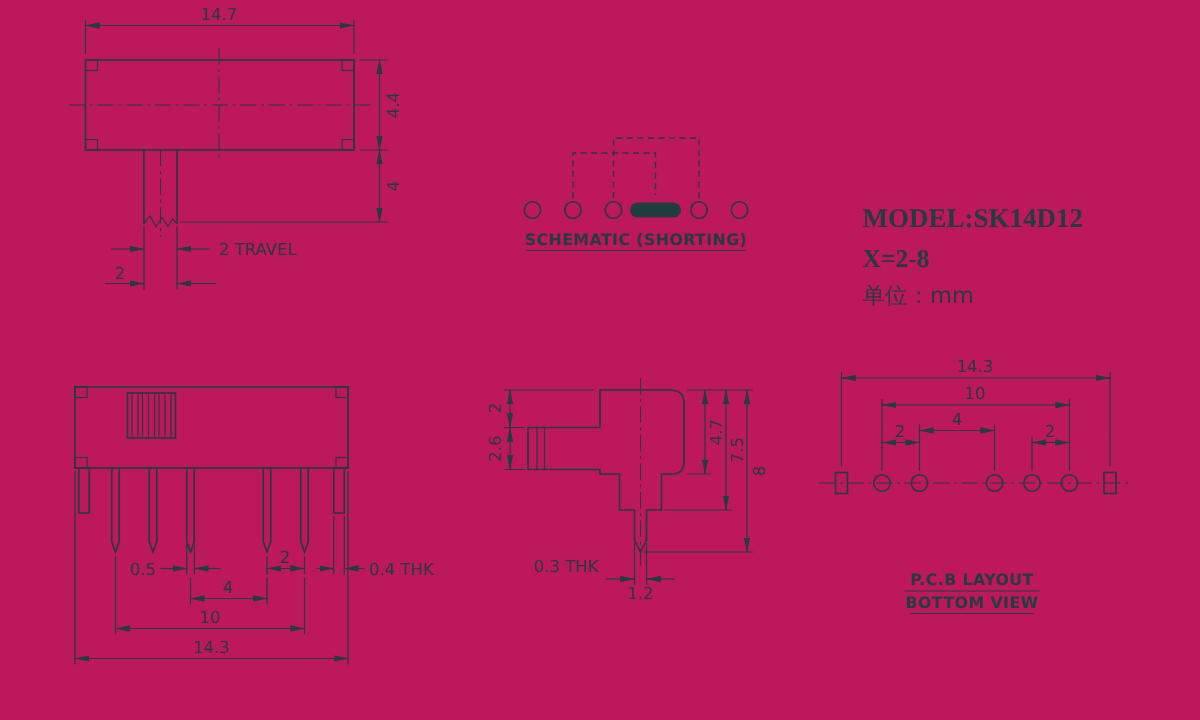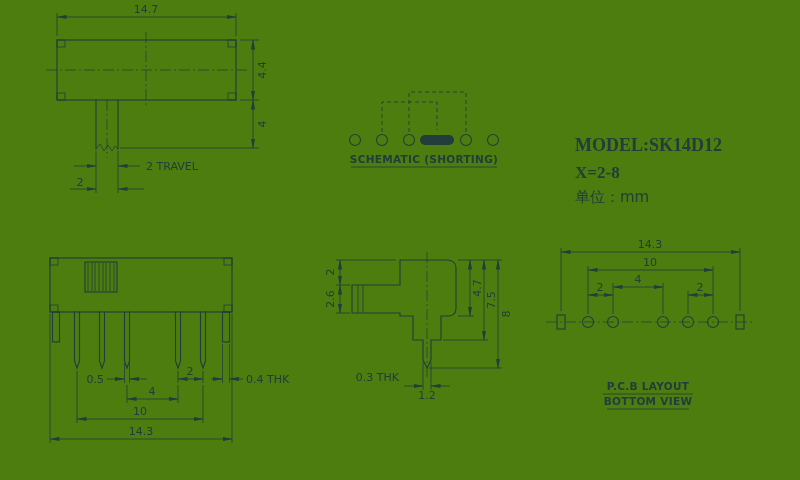--- a/index.html
+++ b/index.html
@@ -1,17 +1,17 @@
 <!DOCTYPE html>
 <html><head>
 <meta charset="utf-8">
 <style>
   html,body{margin:0;padding:0;}
   body{background:#e8e8e8;font-family:"DejaVu Sans",sans-serif;}
-  .sheet{position:relative;width:800px;height:480px;background:#4d7c0f;overflow:hidden;}
+  .sheet{position:relative;width:800px;height:480px;background:#be185d;overflow:hidden;}
   svg{position:absolute;left:0;top:0;}
   .ln{stroke:#223d3b;stroke-width:1.1;fill:none;stroke-linecap:square;}
   .thin{stroke:#223d3b;stroke-width:0.8;fill:none;}
   .cl{stroke:#223d3b;stroke-width:0.7;fill:none;stroke-dasharray:11 3 2 3;}
   .dash{stroke:#223d3b;stroke-width:0.9;fill:none;stroke-dasharray:4 3;}
   .solid-fill{fill:#223d3b;stroke:none;}
   text{fill:#223d3b;}
   .d{font:11px "DejaVu Sans",sans-serif;}
   .cap{font:bold 10.5px "DejaVu Sans",sans-serif;letter-spacing:0.3px;}
   .model{font:600 18px "Liberation Serif",serif;}

